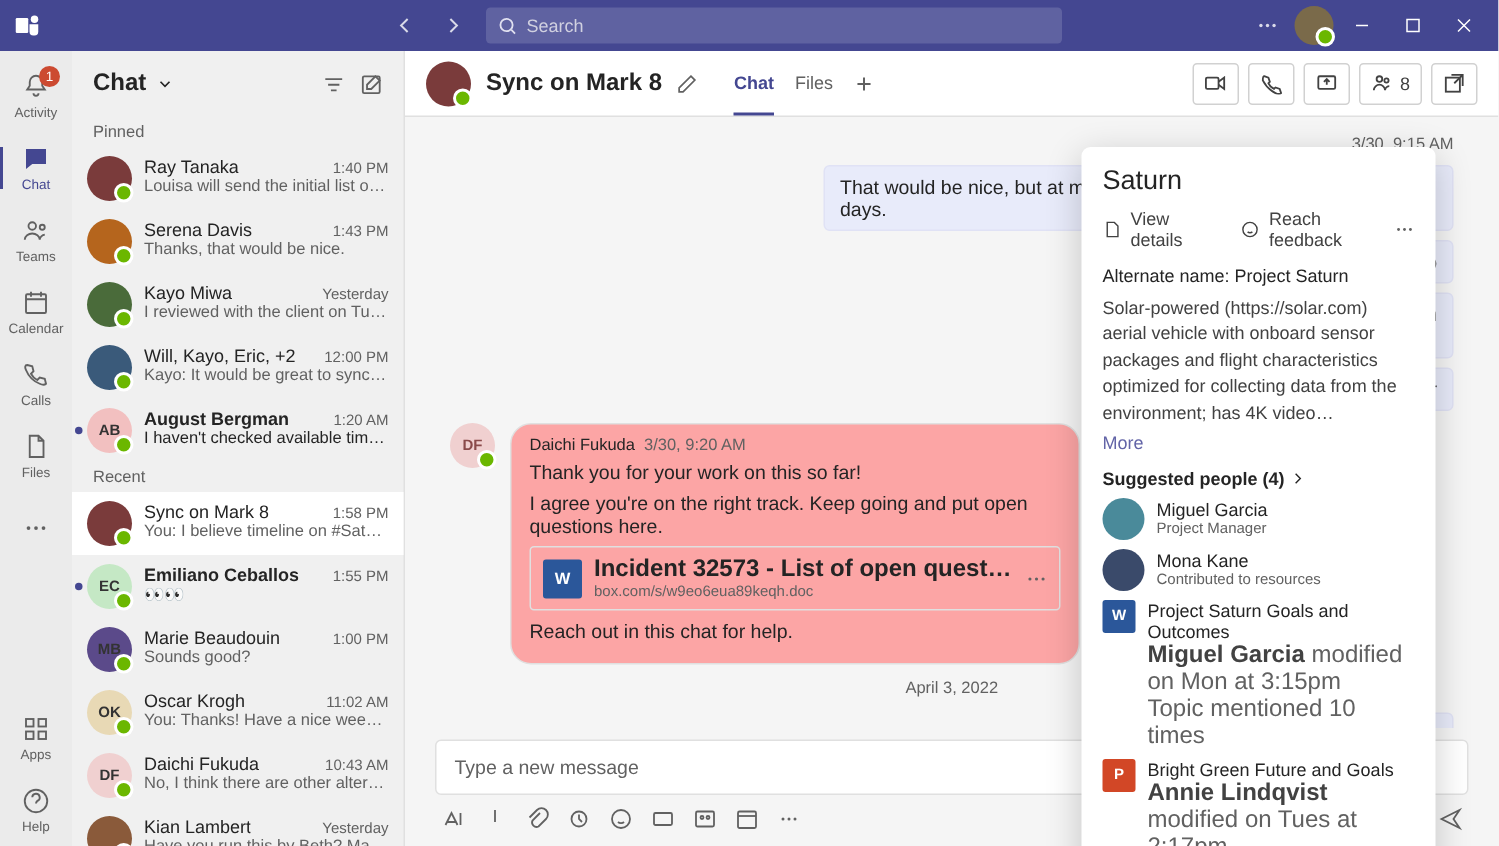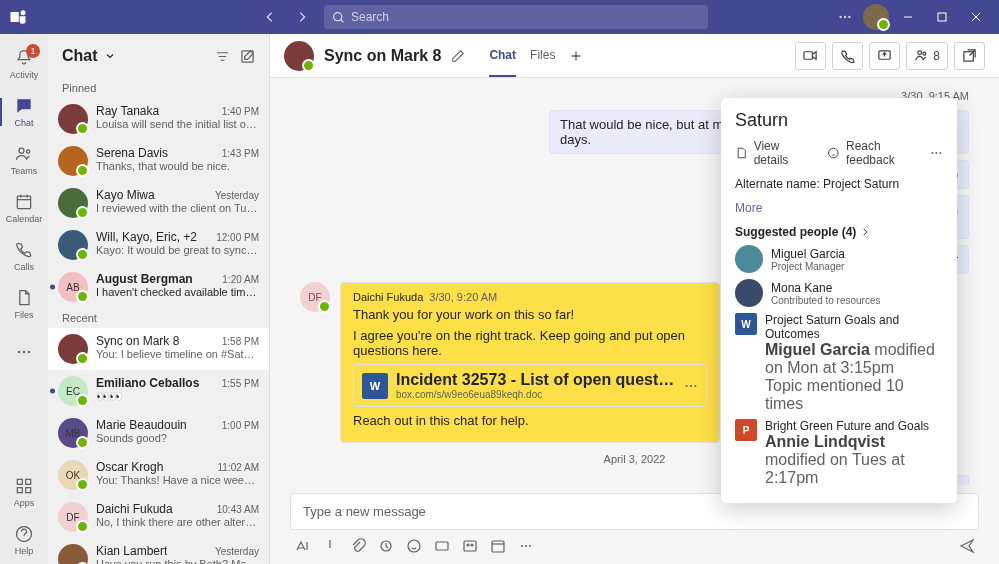--- a/index.html
+++ b/index.html
@@ -7,21 +7,21 @@
 .titlebar { height:34px; background:#444791; display:flex; align-items:center; padding:0 8px; gap:8px; color:#fff; }
 .titlebar .teams-logo { width:20px; height:20px; display:flex; align-items:center; justify-content:center; }
 .spacer { flex:1; }
 .nav-arrows { display:flex; gap:4px; margin-left:220px; }
 .icon-btn { width:28px; height:28px; display:flex; align-items:center; justify-content:center; cursor:pointer; border-radius:3px; color:#fff; opacity:.8; }
 .icon-btn svg { width:14px; height:14px; }
 .search-box { width:384px; height:24px; background:rgba(255,255,255,.15); border-radius:3px; display:flex; align-items:center; padding:0 8px; gap:6px; color:#e0e0f0; }
 .search-box input { background:transparent; border:none; outline:none; color:#fff; font-size:12px; flex:1; }
 .search-box input::placeholder { color:#d0d0e0; }
 .titlebar-right { display:flex; align-items:center; gap:4px; }
-.avatar { width:26px; height:26px; border-radius:50%; background:#888; position:relative; display:flex; align-items:center; justify-content:center; color:#fff; font-size:10px; font-weight:400;}
+.avatar { width:26px; height:26px; border-radius:50%; background:#888; position:relative; display:flex; align-items:center; justify-content:center; color:#fff; font-size:10px; font-weight:700;}
 .avatar.online::after { content:''; position:absolute; bottom:-1px; right:-1px; width:9px; height:9px; background:#6bb700; border:2px solid #fff; border-radius:50%; }
 .win-btn { width:30px; height:28px; display:flex; align-items:center; justify-content:center; cursor:pointer; }
 .shell { display:flex; height:calc(100% - 34px); }
 .rail { width:48px; background:#ebebeb; display:flex; flex-direction:column; align-items:center; padding-top:6px; }
 .rail-item { width:48px; height:48px; display:flex; flex-direction:column; align-items:center; justify-content:center; gap:2px; cursor:pointer; color:#616161; position:relative; }
 .rail-item svg { width:20px; height:20px; }
 .rail-item span { font-size:9px; }
 .rail-item.active { color:#444791; }
 .rail-item.active::before { content:''; position:absolute; left:0; top:10px; bottom:10px; width:2px; background:#444791; }
 .rail-badge { position:absolute; top:4px; right:8px; background:#cc4a31; color:#fff; font-size:9px; min-width:14px; height:14px; border-radius:7px; display:flex; align-items:center; justify-content:center; }
@@ -55,21 +55,21 @@
 .hdr-actions { margin-left:auto; display:flex; gap:6px; align-items:center;}
 .hdr-pill { height:28px; border:1px solid #d1d1d1; border-radius:3px; display:flex; align-items:center; padding:0 7px; cursor:pointer; color:#424242; background:#fff; gap:4px;}
 .hdr-pill svg { width:15px; height:15px; }
 .msg-area { flex:1; overflow-y:auto; padding:10px 30px 0 30px; }
 .out-col { display:flex; flex-direction:column; align-items:flex-end; gap:6px; }
 .timestamp-line { font-size:11px; color:#616161; margin:2px 0; }
 .bubble-out { background:#e8ebfa; border-radius:4px; padding:6px 10px; max-width:420px; font-size:13px; border:1px solid #e0e2f5;}
 .date-divider { text-align:center; font-size:11px; color:#616161; margin:10px 0; }
 .msg-in { display:flex; gap:10px; margin:8px 0; }
 .msg-in .avatar { width:30px; height:30px; }
-.msg-in .card { background:#fde047; border:1px solid #e0e0e0; border-radius:4px; padding:8px 12px; max-width:380px; }
+.msg-in .card { background:#fca5a5; border:1px solid #e0e0e0; border-radius:14px; padding:8px 12px; max-width:380px; }
 .msg-in .meta { font-size:11px; color:#616161; margin-bottom:4px; }
 .msg-in .meta .author { color:#242424; margin-right:6px;}
 .msg-in .text { font-size:13px; margin-bottom:6px; }
 .file-attach { display:flex; align-items:center; gap:8px; border:1px solid #e0e0e0; border-radius:3px; padding:6px 8px; margin:6px 0; }
 .file-icon { width:26px; height:26px; background:#2b579a; border-radius:2px; display:flex; align-items:center; justify-content:center; color:#fff; font-size:11px; font-weight:700;}
 .file-icon.pp { background:#d24726; }
 .file-info { flex:1; min-width:0;}
 .file-name { font-size:16px; font-weight:700; white-space:nowrap; overflow:hidden; text-overflow:ellipsis;}
 .file-sub { font-size:10px; color:#616161; }
 .compose { margin:8px 20px 10px 20px; }
@@ -507,20 +507,21 @@
             <path d="M6 7h0M10 7h0M6 10c1 1 3 1 4 0"></path>
           </svg>
         <span>Reach feedback</span>
         <svg class="more-dots" width="14" height="14" viewBox="0 0 16 16" fill="#616161">
             <circle cx="3" cy="8" r="1.2"></circle>
             <circle cx="8" cy="8" r="1.2"></circle>
             <circle cx="13" cy="8" r="1.2"></circle>
           </svg>
       </div>
       <div class="ctx-alt">Alternate name: Project Saturn</div>
+      <div class="ctx-desc">Solar-powered (https://solar.com) aerial vehicle with onboard sensor packages and flight characteristics optimized for collecting data from the environment; has 4K video…</div>
       <span class="ctx-link">More</span>
       <div class="ctx-section">
         <span>Suggested people (4)</span>
         <svg width="10" height="10" viewBox="0 0 16 16" fill="none" stroke="currentColor" stroke-width="1.5">
             <path d="M6 3l5 5-5 5"></path>
           </svg>
       </div>
       <div id="ctx-people">
           <div class="person-row">
             <div class="avatar" style="background:#4a8a9a"></div>

